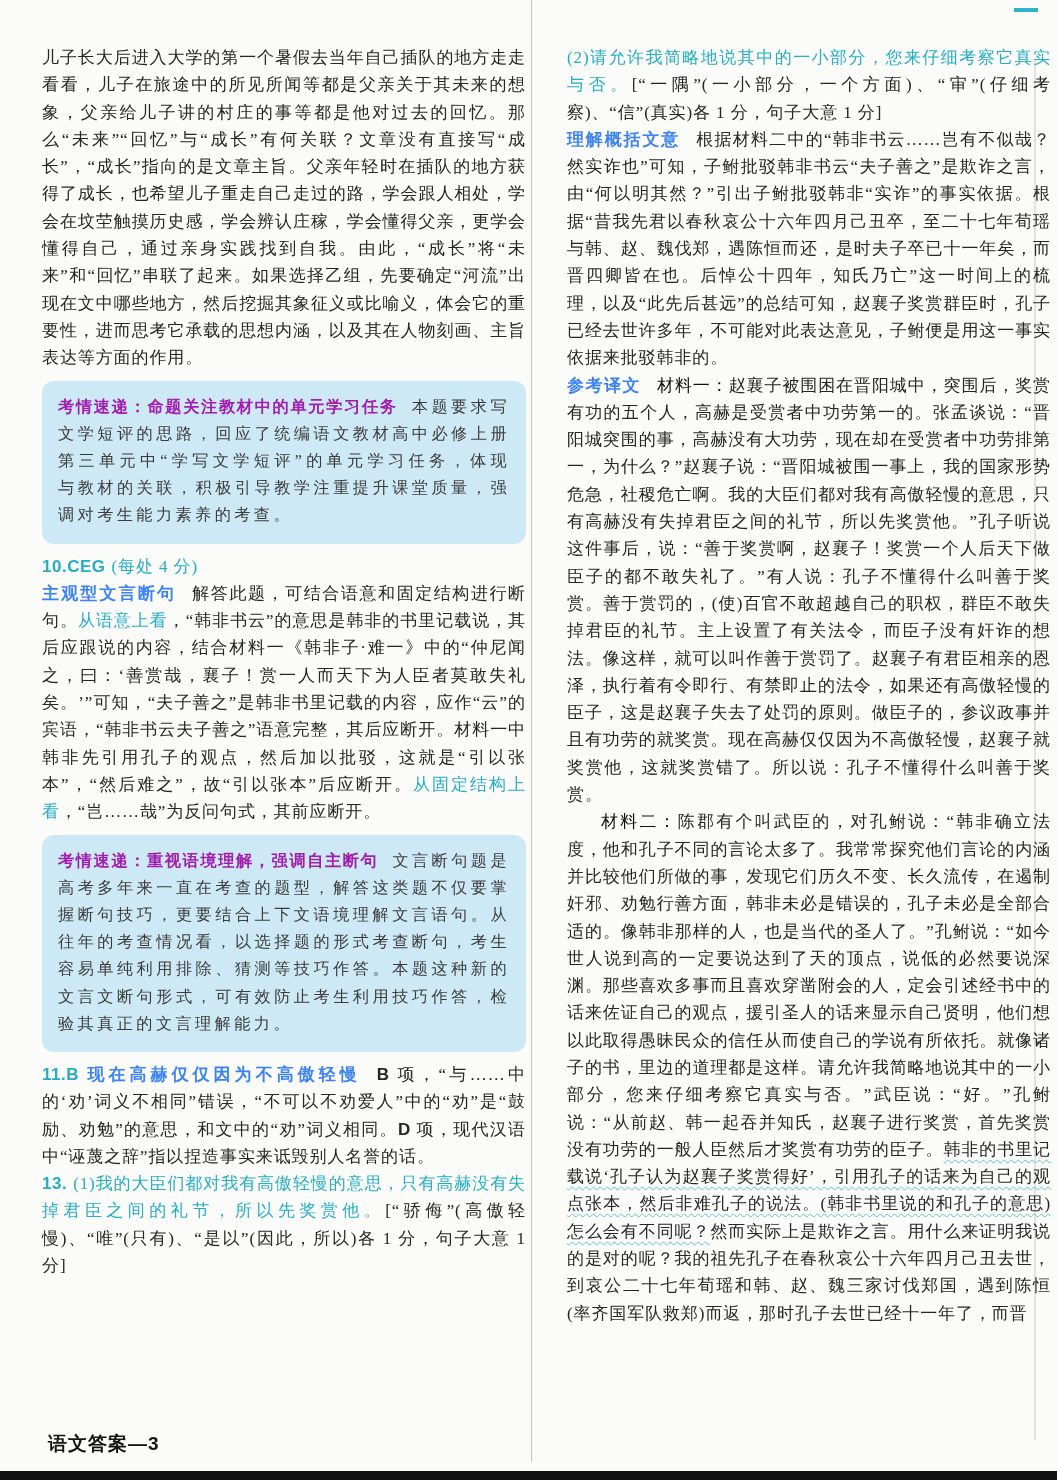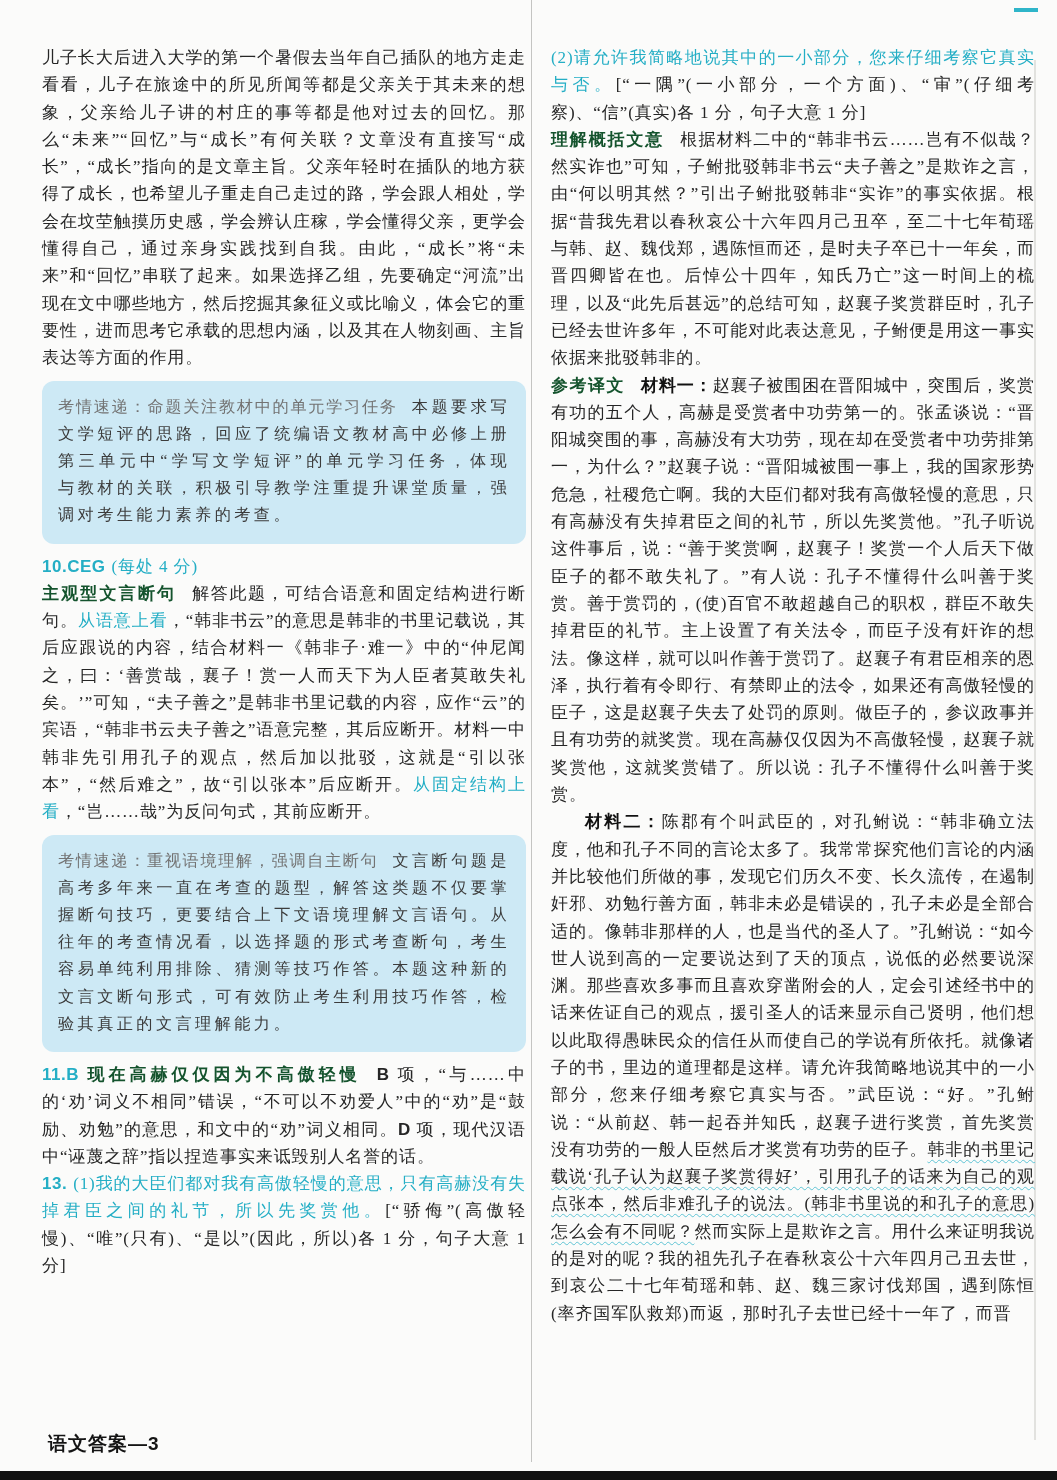--- a/index.html
+++ b/index.html
@@ -9,56 +9,56 @@
     background:#fbfbfa;
     font-family:"Liberation Serif", serif;
     color:#262626;
     overflow:hidden;
   }
   .col{
     position:absolute;top:44px;width:484px;
     text-align:justify;
   }
   .col-left{left:42px;}
-  .col-right{left:551px;}
+  .col-right{left:567px;}
   .col p{
     margin:0;
     font-size:17px;
     line-height:27.3px;
     letter-spacing:0.9px;
   }
   .teal{color:#24aec5;}
   .num{
     font-weight:bold;color:#24aec5;
     font-family:"Liberation Sans", sans-serif;
     letter-spacing:0.5px;
     margin-right:6px;
   }
   .tag{
-    font-weight:bold;color:#14532d;
+    font-weight:bold;color:#3b82f6;
     font-family:"Liberation Sans", sans-serif;
     letter-spacing:1.5px;
     margin-right:16px;
   }
   .blet{font-weight:bold;font-family:"Liberation Sans", sans-serif;}
-  .mlabel{font-weight:bold;color:#111;}
+  .mlabel{font-weight:normal;color:#111;}
   .info-box{
     background:#cde9f5;
     border-radius:12px;
     padding:12px 16px 14px 16px;
     margin:9px 0 9px 0;
   }
   .info-box p{
     font-size:16.2px;
     line-height:27.2px;
     letter-spacing:3.4px;
     color:#3c3c3c;
   }
   .box-title{
-    font-weight:normal;color:#737373;
+    font-weight:bold;color:#a21caf;
     font-family:"Liberation Sans", sans-serif;
     letter-spacing:1.6px;
     margin-right:14px;
   }
   .u-line{
     text-decoration-color:#5fc4d4;
     text-decoration-thickness:1.5px;
     text-underline-offset:6px;
   }
   .u-wavy{

